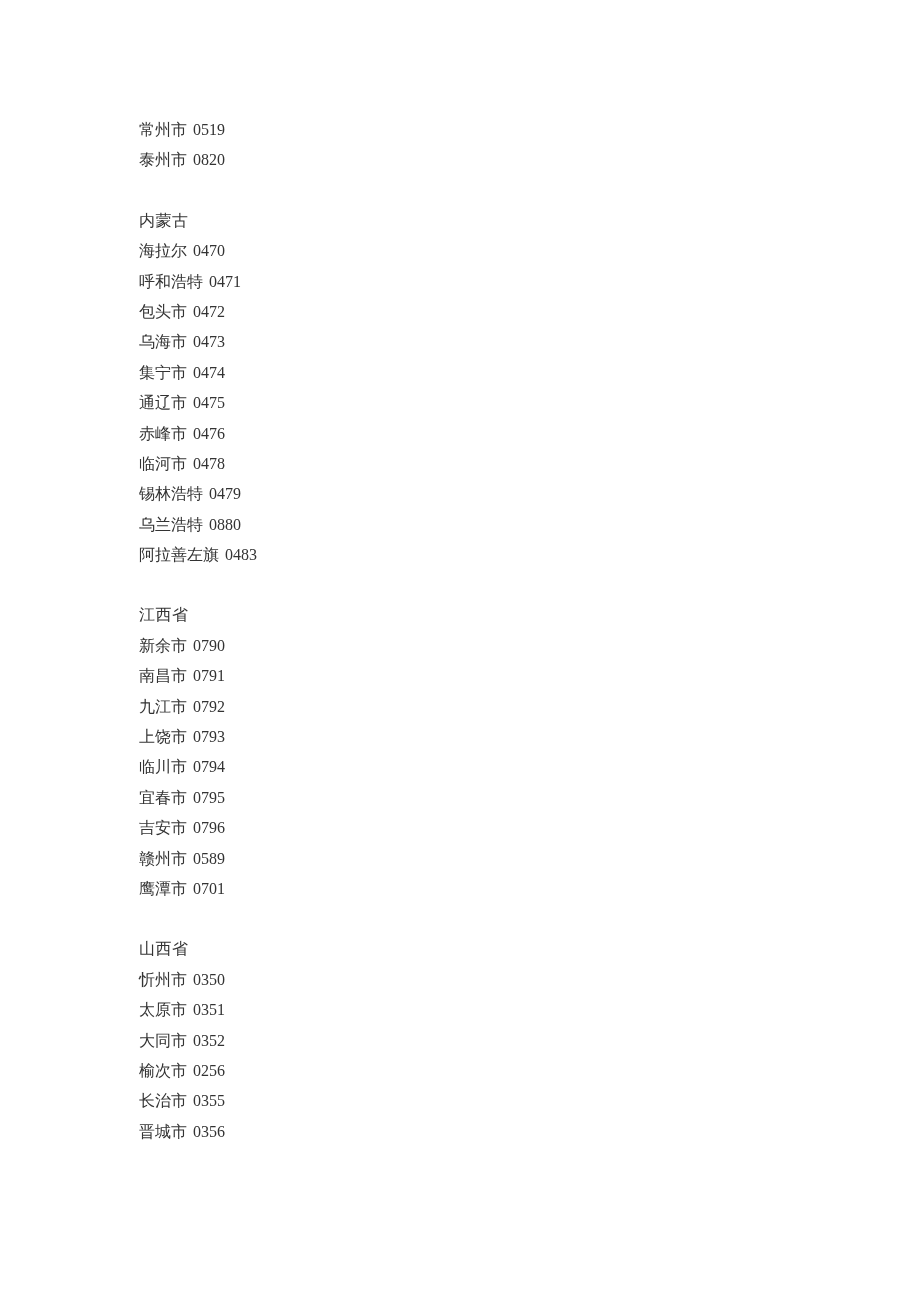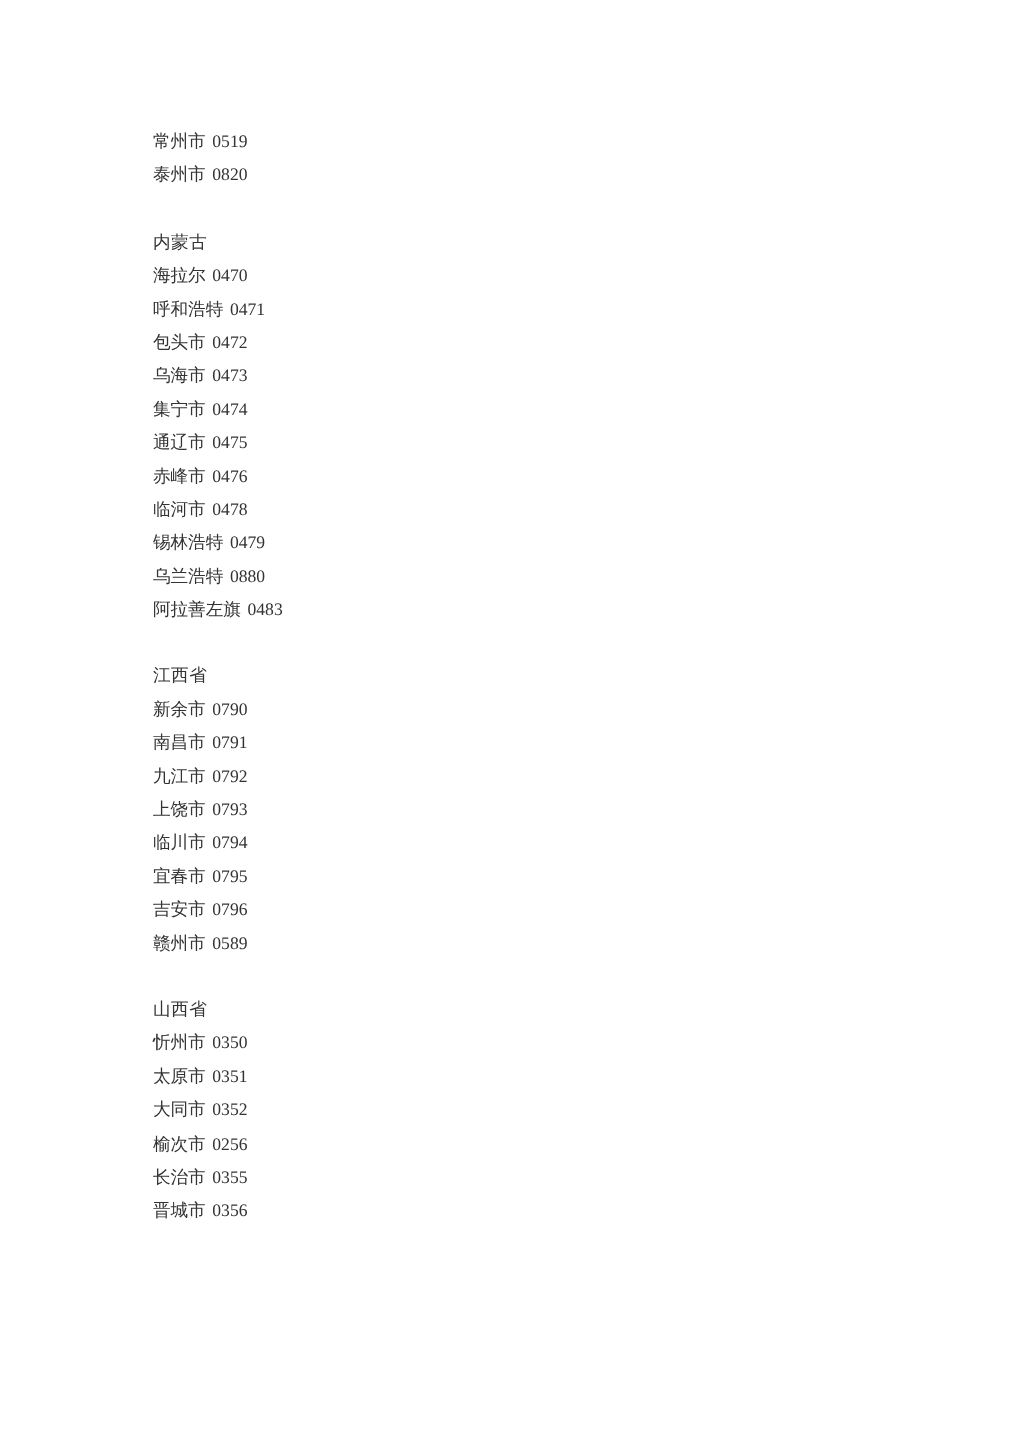--- a/index.html
+++ b/index.html
@@ -61,20 +61,21 @@
       <div class="group">
         <div class="group-header">江西省</div>
         <div class="row"><span class="city">新余市</span><span class="code">0790</span></div>
         <div class="row"><span class="city">南昌市</span><span class="code">0791</span></div>
         <div class="row"><span class="city">九江市</span><span class="code">0792</span></div>
         <div class="row"><span class="city">上饶市</span><span class="code">0793</span></div>
         <div class="row"><span class="city">临川市</span><span class="code">0794</span></div>
         <div class="row"><span class="city">宜春市</span><span class="code">0795</span></div>
         <div class="row"><span class="city">吉安市</span><span class="code">0796</span></div>
         <div class="row"><span class="city">赣州市</span><span class="code">0589</span></div>
+        <div class="row"><span class="city">鹰潭市</span><span class="code">0701</span></div>
       </div>
       <div class="group">
         <div class="group-header">山西省</div>
         <div class="row"><span class="city">忻州市</span><span class="code">0350</span></div>
         <div class="row"><span class="city">太原市</span><span class="code">0351</span></div>
         <div class="row"><span class="city">大同市</span><span class="code">0352</span></div>
         <div class="row"><span class="city">榆次市</span><span class="code">0256</span></div>
         <div class="row"><span class="city">长治市</span><span class="code">0355</span></div>
         <div class="row"><span class="city">晋城市</span><span class="code">0356</span></div>
       </div>

